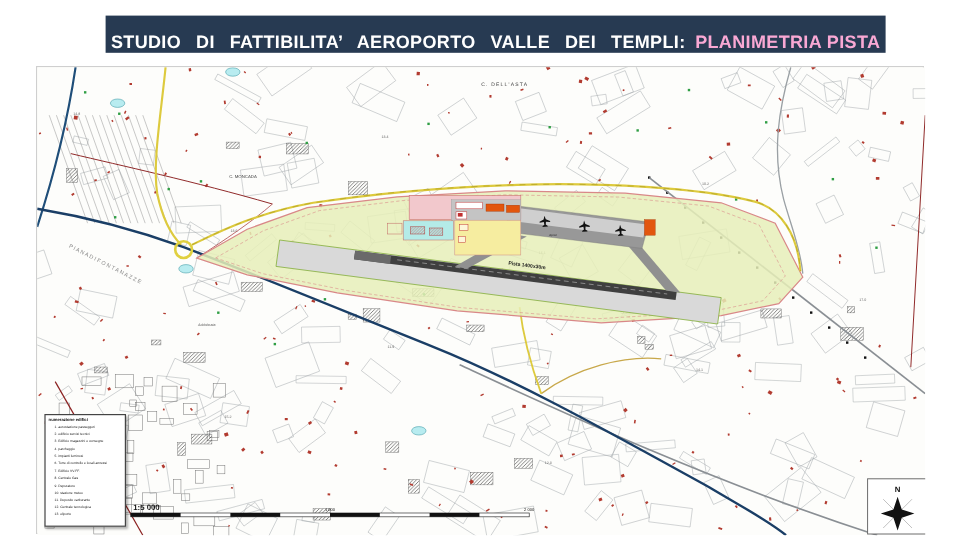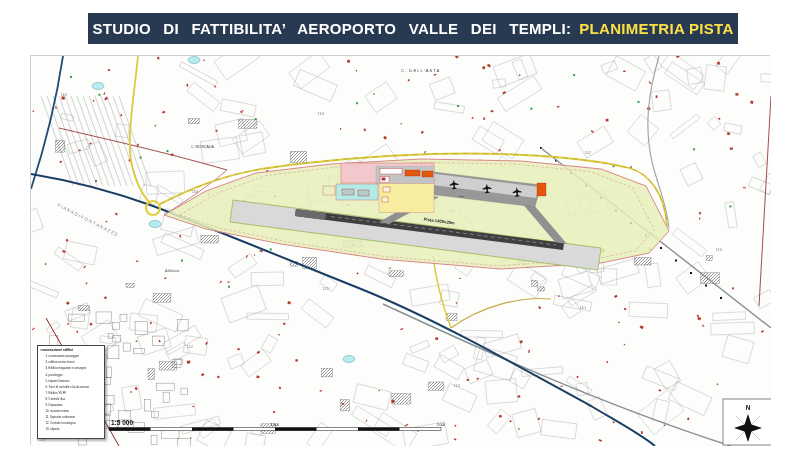--- a/index.html
+++ b/index.html
@@ -1,21 +1,21 @@
 <!DOCTYPE html>
 <html><head>
 <meta charset="utf-8">
 <style>
   html,body{margin:0;padding:0;background:#fff;width:800px;height:450px;overflow:hidden;
     font-family:"Liberation Sans",sans-serif;}
   .slide{position:relative;width:800px;height:450px;background:#fff;}
   .title-bar{position:absolute;left:88px;top:13px;width:650px;height:31px;background:#273a52;
-    display:flex;align-items:center;justify-content:center;white-space:nowrap;}
+    display:flex;align-items:flex-end;justify-content:center;white-space:nowrap;}
   .title-main{color:#fff;font-weight:700;font-size:15px;letter-spacing:.3px;word-spacing:8px;}
-  .title-hl{color:#fde047;font-weight:700;font-size:15px;letter-spacing:.3px;margin-left:8px;}
+  .title-hl{color:#f9a8d4;font-weight:700;font-size:15px;letter-spacing:.3px;margin-left:8px;}
   .map-wrap{position:absolute;left:30px;top:55px;width:740px;height:390px;background:#fdfdfb;
     border:1px solid #cfcfcf;box-sizing:border-box;}
   .map-wrap svg{position:absolute;left:0;top:0;}
   .legend{position:absolute;left:6px;top:289px;width:66px;height:92px;background:#fff;
     border:1px solid #444;box-shadow:1.5px 1.5px 2px rgba(0,0,0,.3);overflow:hidden;z-index:5;}
   .legend-inner{width:132px;height:184px;transform:scale(.5);transform-origin:0 0;
     padding:4px 5px;box-sizing:border-box;}
   .legend-title{font-size:7px;font-weight:700;color:#111;margin-bottom:3px;}
   .legend-item{font-size:5.6px;color:#222;line-height:12.2px;padding-left:10px;white-space:nowrap;}
   text{font-family:"Liberation Sans",sans-serif;}

